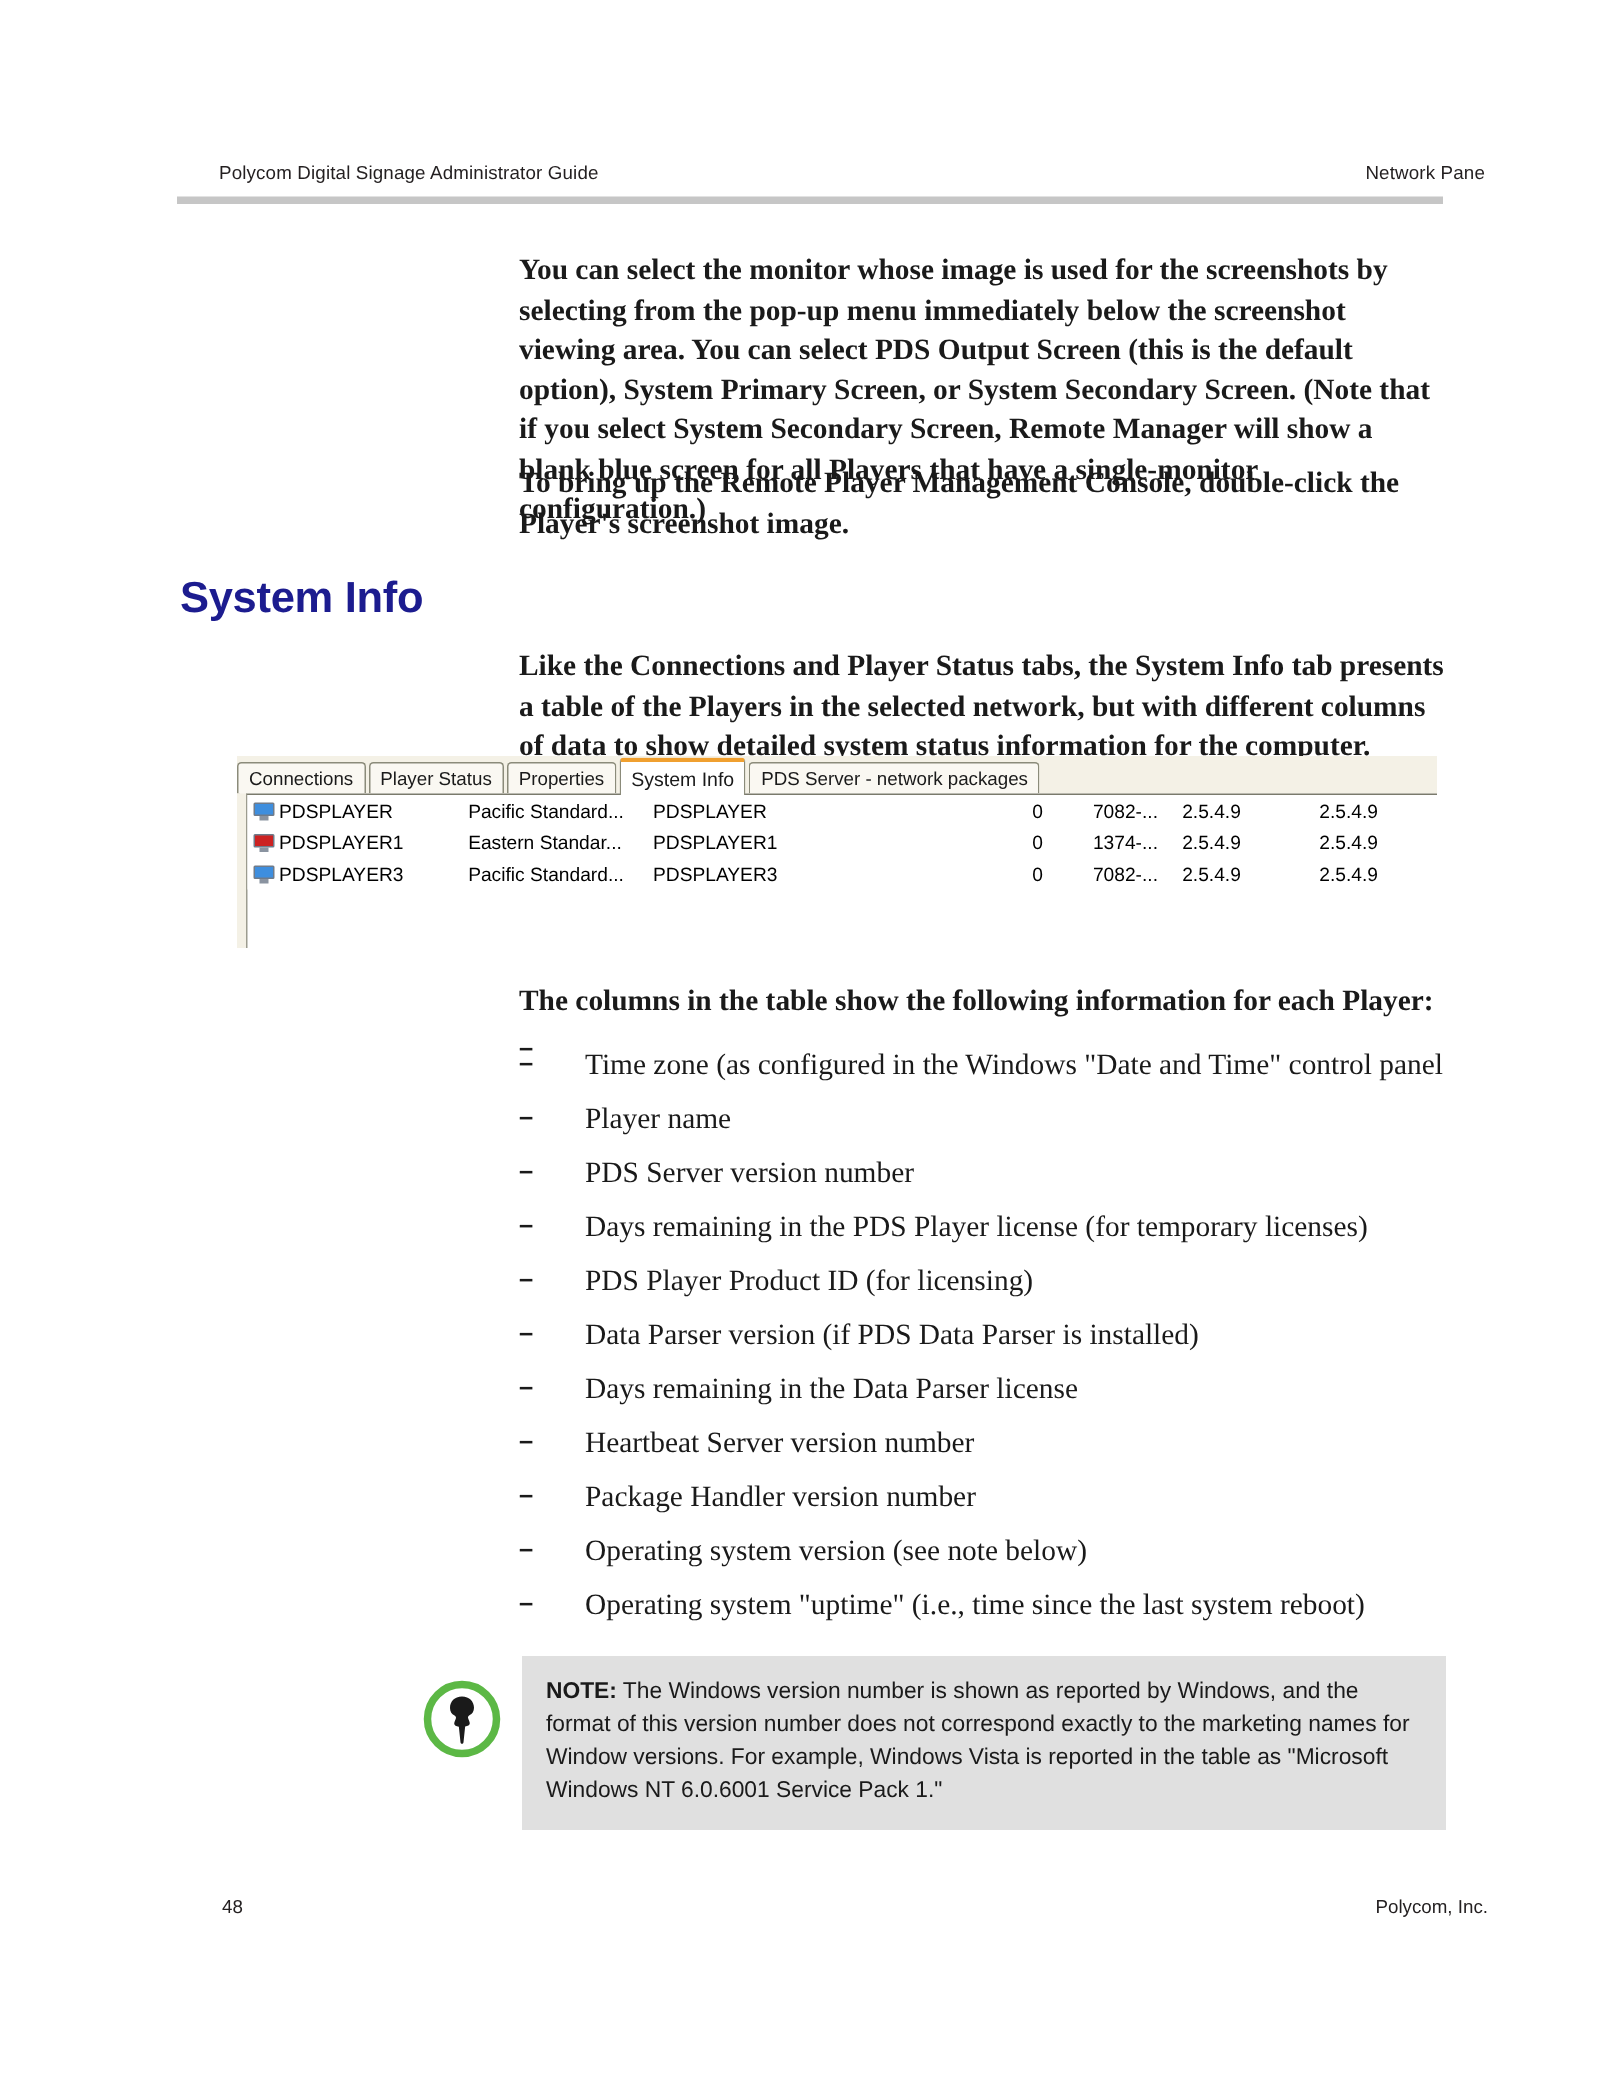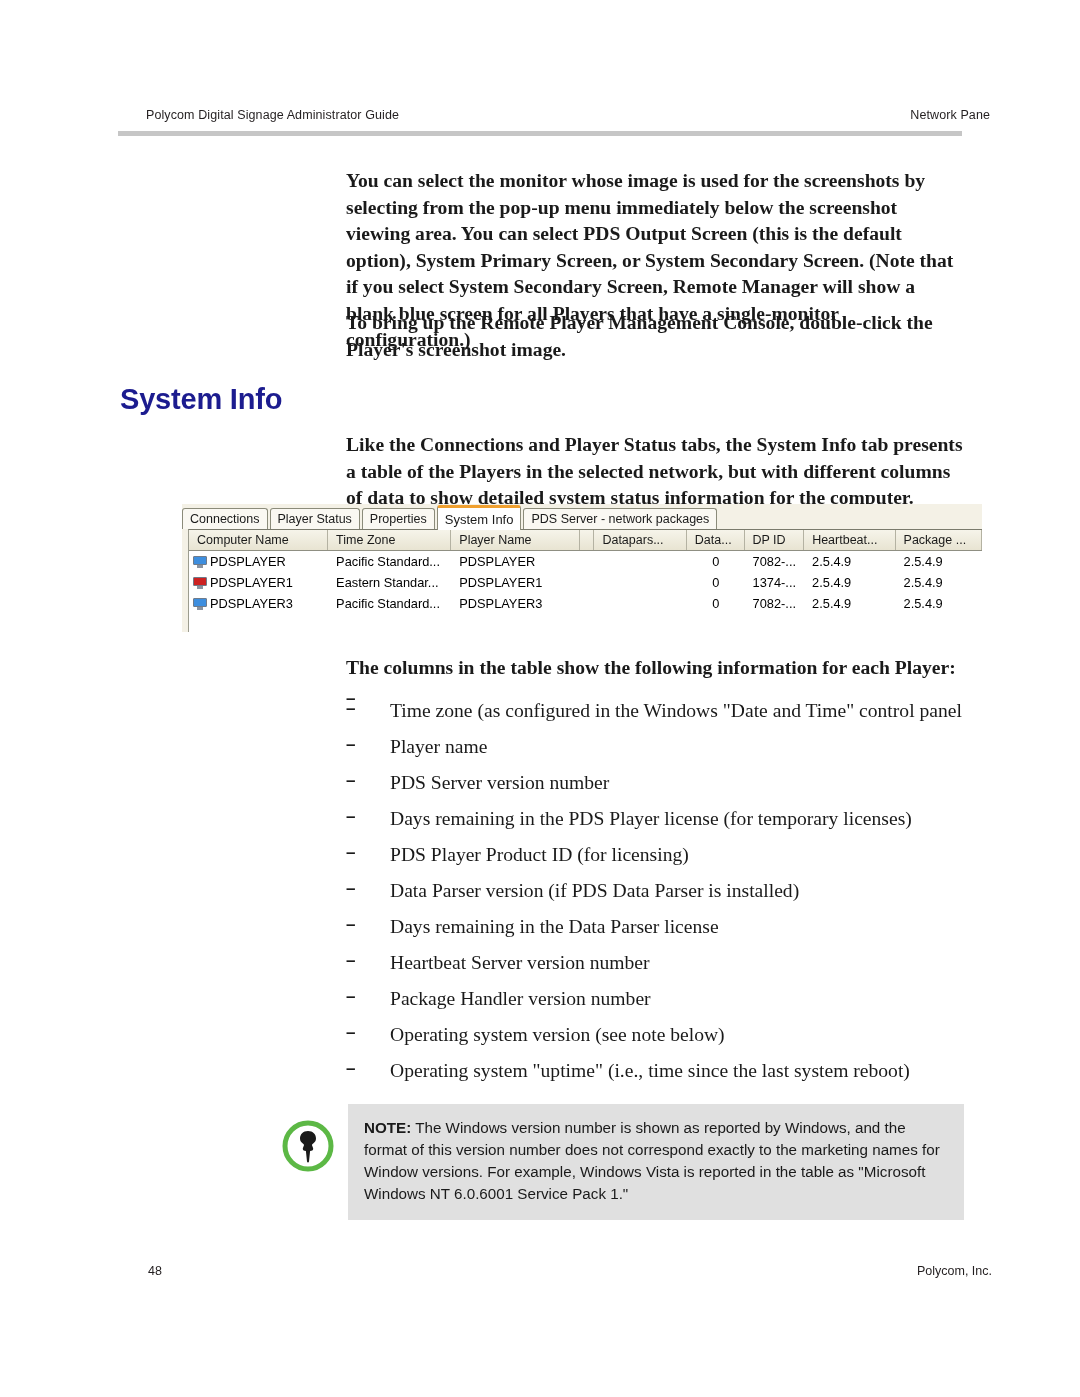--- a/index.html
+++ b/index.html
@@ -99,21 +99,20 @@
   
   .shot {
     position: absolute;
     left: 158px;
     top: 504px;
     width: 800px;
     height: 128px;
     font-family: "Liberation Sans", "DejaVu Sans", sans-serif;
     font-size: 12.5px;
     color: #000;
-    margin-left: 24px;
   }
   .shot-bg {
     position: absolute;
     inset: 0;
     background: #f4f1e6;
   }
   .tabstrip {
     position: absolute;
     left: 0; top: 0;
     height: 25px;
@@ -278,31 +277,20 @@
 
   <div class="tabstrip" id="tabstrip">
       <div class="tab">Connections</div>
       <div class="tab">Player Status</div>
       <div class="tab">Properties</div>
       <div class="tab active">System Info</div>
       <div class="tab">PDS Server - network packages</div>
     </div>
 
   <div class="grid">
-    <div class="grid-head" id="gridhead">
-        <div class="gh" style="width: 140px;">Computer Name</div>
-        <div class="gh" style="width: 124px;">Time Zone</div>
-        <div class="gh" style="width: 130px;">Player Name</div>
-        <div class="gh" style="width: 14px;"></div>
-        <div class="gh" style="width: 93px;">Datapars...</div>
-        <div class="gh" style="width: 58px;">Data...</div>
-        <div class="gh" style="width: 60px;">DP ID</div>
-        <div class="gh" style="width: 92px;">Heartbeat...</div>
-        <div class="gh" style="width: 87px;">Package ...</div>
-      </div>
     <div class="grid-rows" id="gridrows">
         <div class="grow">
           <div class="gc name" style="width: 140px;">
             <span class="mon">
               <span class="screen" style="background:#3e8ede"></span>
               <span class="stand"></span>
             </span>
             <span>PDSPLAYER</span>
           </div>
           <div class="gc" style="width: 124px;">Pacific Standard...</div>

